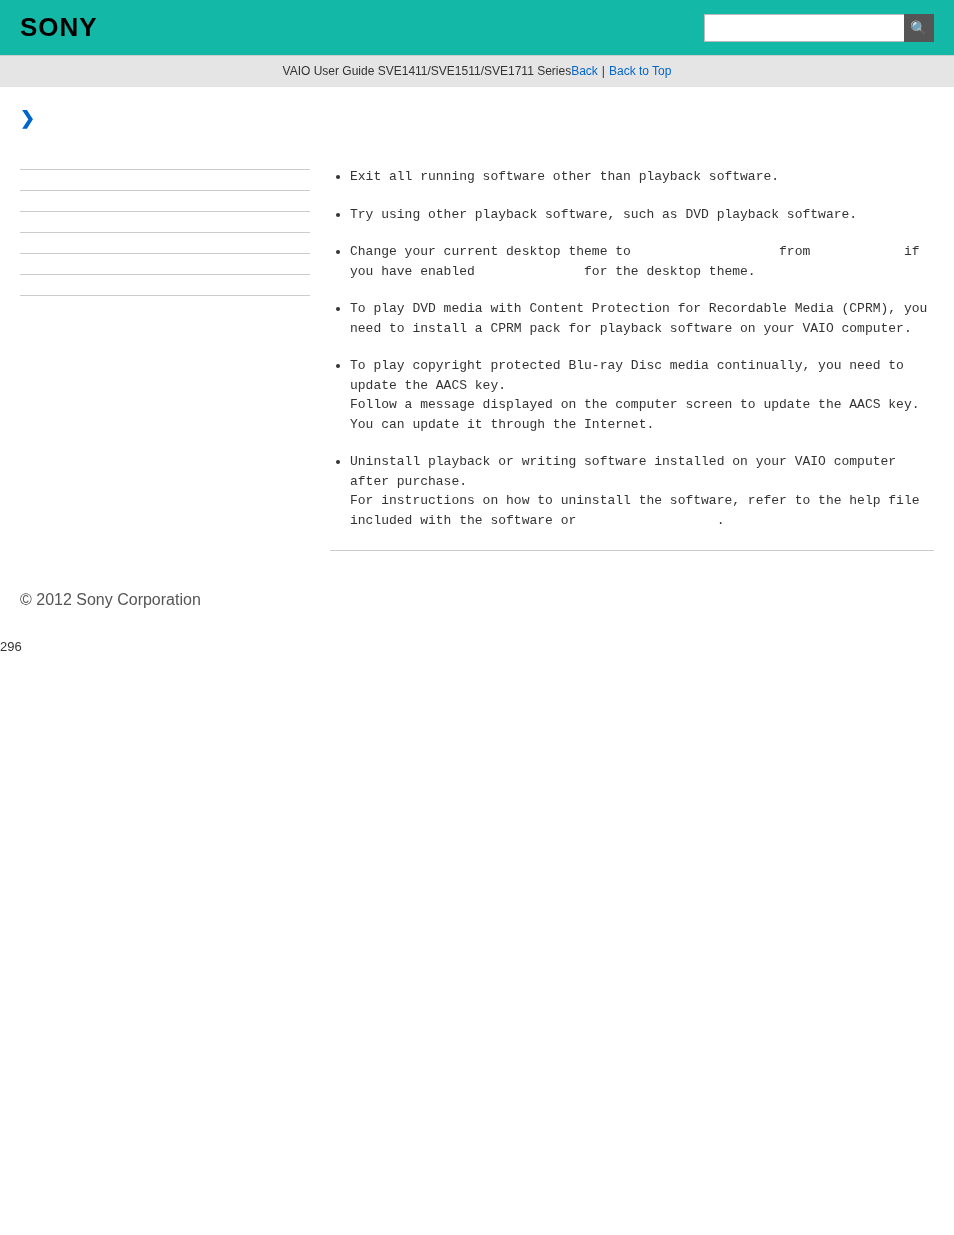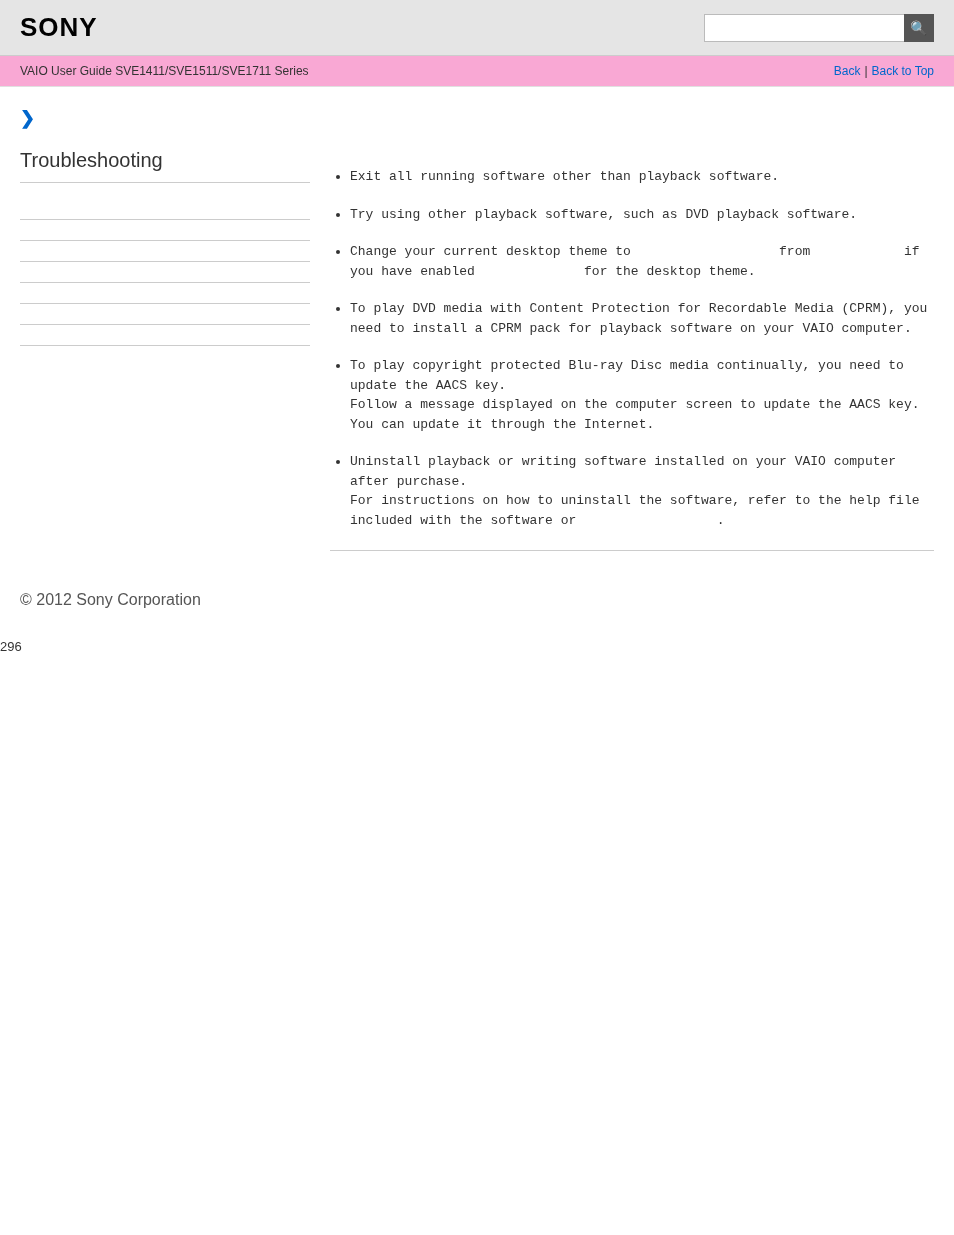--- a/index.html
+++ b/index.html
@@ -17,21 +17,21 @@
       min-height: 1235px;
     }
 
     
     .header {
       display: flex;
       align-items: center;
       justify-content: space-between;
       padding: 12px 20px 12px 20px;
       border-bottom: 1px solid #ccc;
-      background: #e5e5e5;
+      background: #14b8a6;
     }
 
     .sony-logo {
       font-size: 26px;
       font-weight: 900;
       font-family: Arial Black, Arial, sans-serif;
       color: #000;
       letter-spacing: 1px;
     }
 
@@ -62,24 +62,24 @@
       align-items: center;
       justify-content: center;
       color: #fff;
       font-size: 14px;
     }
 
     
     .nav-bar {
       display: flex;
       align-items: center;
-      justify-content: space-between;
+      justify-content: center;
       padding: 8px 20px;
       border-bottom: 1px solid #e0e0e0;
-      background: #f9a8d4;
+      background: #e5e5e5;
     }
 
     .nav-guide-title {
       font-size: 12px;
       color: #333;
     }
 
     .nav-links {
       display: flex;
       gap: 4px;
@@ -201,21 +201,20 @@
     <a class="nav-link">Back</a>
     <span class="nav-separator">|</span>
     <a class="nav-link">Back to Top</a>
   </div>
 </div>
 
 <div class="main-content">
 
   <div class="sidebar">
     <div class="sidebar-chevron">❯</div>
-    <h2 class="sidebar-title">Troubleshooting</h2>
     <ul class="sidebar-items">
       <li class="sidebar-item"></li>
       <li class="sidebar-item"></li>
       <li class="sidebar-item"></li>
       <li class="sidebar-item"></li>
       <li class="sidebar-item"></li>
       <li class="sidebar-item"></li>
       <li class="sidebar-item"></li>
     </ul>
   </div>

